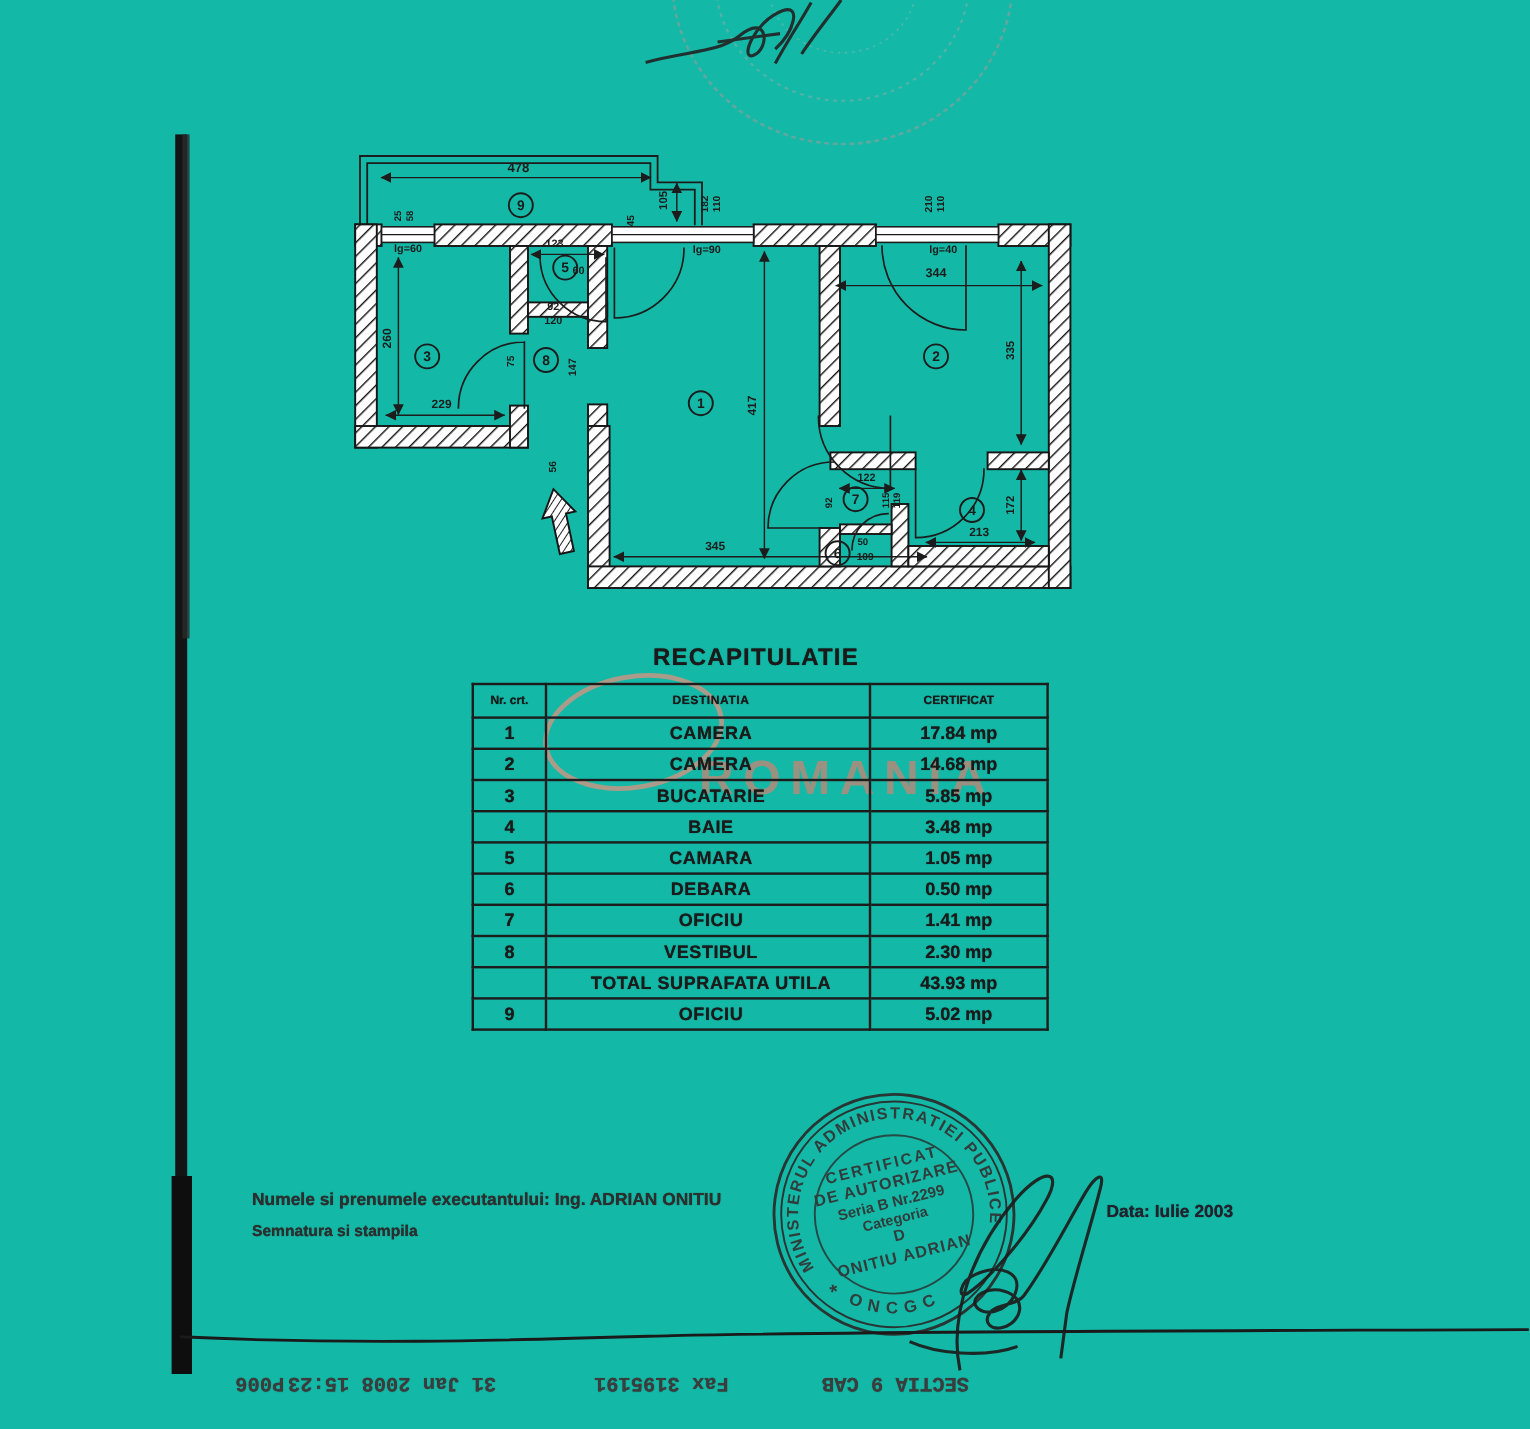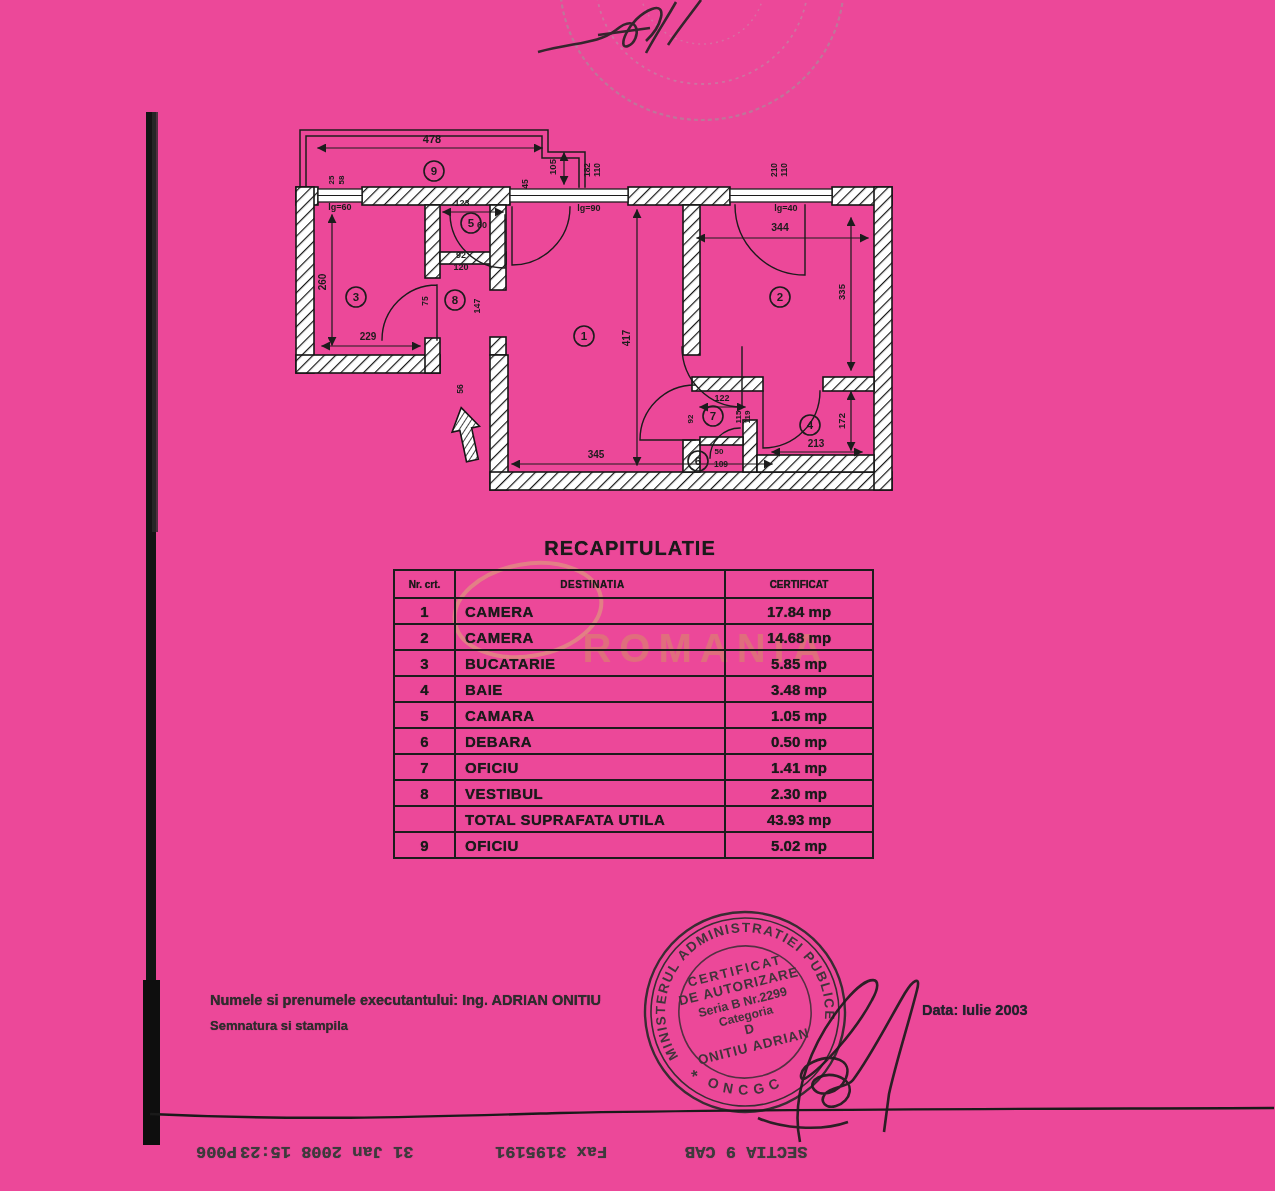--- a/index.html
+++ b/index.html
@@ -1,38 +1,38 @@
 <!DOCTYPE html>
 <html><head>
 <meta charset="utf-8">
 <style>
   html,body{margin:0;padding:0;background:#e8e8e6;}
   #page{
     position:relative;width:1275px;height:1191px;margin:0 auto;
-    background:#ec4899;overflow:hidden;
+    background:#14b8a6;overflow:hidden;
     font-family:"Liberation Sans",sans-serif;color:#1a1a1a;
   }
   .abs{position:absolute;}
   .scan{text-shadow:0 0 .7px rgba(20,20,20,.85);}
   
   #recap-title{
     left:450px;top:537px;width:360px;text-align:center;
     font-size:20px;font-weight:bold;letter-spacing:1px;
   }
   #recap-table{
     left:393px;top:569px;border-collapse:collapse;table-layout:fixed;
     font-weight:bold;font-size:15px;
   }
   #recap-table td,#recap-table th{
     border:2px solid #1c1c1c;padding:0 4px;height:24px;overflow:hidden;
     font-weight:bold;white-space:nowrap;
   }
   #recap-table th{height:26px;font-size:10px;}
   .col-nr{width:51px;text-align:center;}
-  .col-dest{width:255px;text-align:left;padding-left:9px !important;letter-spacing:.5px;}
+  .col-dest{width:255px;text-align:center;padding-left:9px !important;letter-spacing:.5px;}
   .col-sup{width:138px;text-align:center;}
   
   #exec-line1{left:210px;top:992px;font-size:14.5px;font-weight:bold;color:#2e2e2e;}
   #exec-line2{left:210px;top:1018px;font-size:13px;font-weight:bold;color:#2e2e2e;}
   #date-label{left:922px;top:1002px;font-size:14.5px;font-weight:bold;color:#22222e;}
   
   .fax{
     font-family:"Liberation Mono",monospace;font-weight:bold;font-size:17px;color:#3c3c3c;
     transform:rotate(180deg);text-shadow:0 0 .8px rgba(40,40,40,.8);
   }

